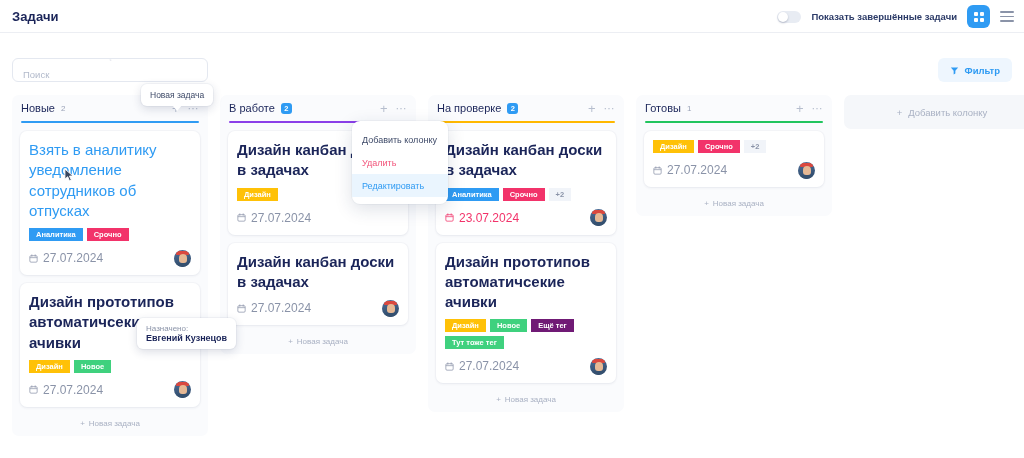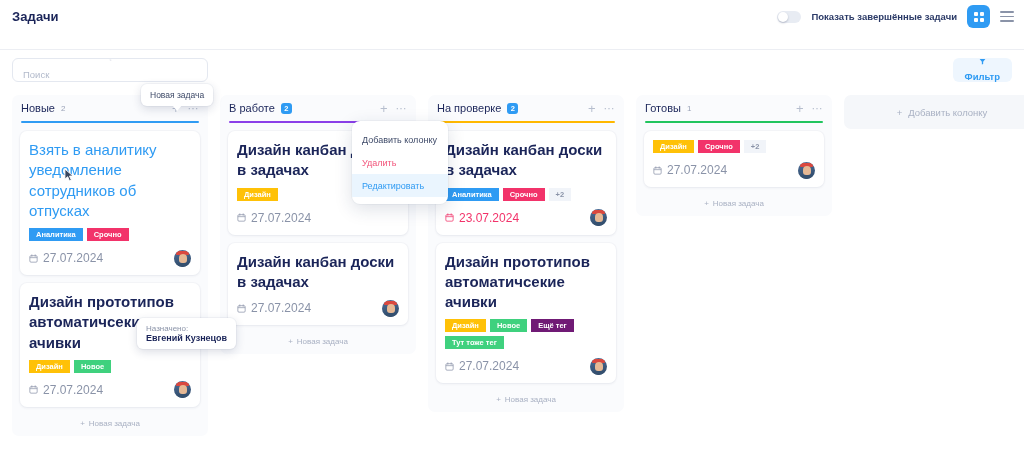--- a/index.html
+++ b/index.html
@@ -14,21 +14,21 @@
   #app {
     position: relative;
     width: 1024px; height: 458px;
     overflow: hidden;
     background: #ffffff;
   }
 
   
   .topbar {
     position: absolute; left: 0; top: 0;
-    width: 1024px; height: 50px;
+    width: 1024px; height: 33px;
     background: #ffffff;
     border-bottom: 1px solid #eceef3;
     display: flex; align-items: center;
   }
   .page-title {
     position: absolute; left: 12px; top: 9px;
     font-size: 13px; font-weight: bold; color: #1b2559;
     letter-spacing: .1px;
   }
   .topbar-right {
@@ -81,21 +81,20 @@
     font-size: 9.5px; color: #4a5878; width: 100%;
   }
   .search-box input::placeholder { color: #b2bacb; }
   .filter-btn {
     position: absolute; right: 12px; top: 25px;
     height: 24px; padding: 0 12px; border-radius: 6px;
     background: #eef6fe; color: #2f9bf3;
     display: flex; align-items: center; gap: 6px;
     font-size: 9.5px; font-weight: bold; cursor: pointer;
     border: none;
-    flex-direction: column;
   }
 
   
   .board {
     position: absolute; left: 0; top: 95px;
     width: 1024px; height: 363px;
     display: flex; align-items: flex-start; gap: 12px;
     padding: 0 12px;
   }
   .column {

